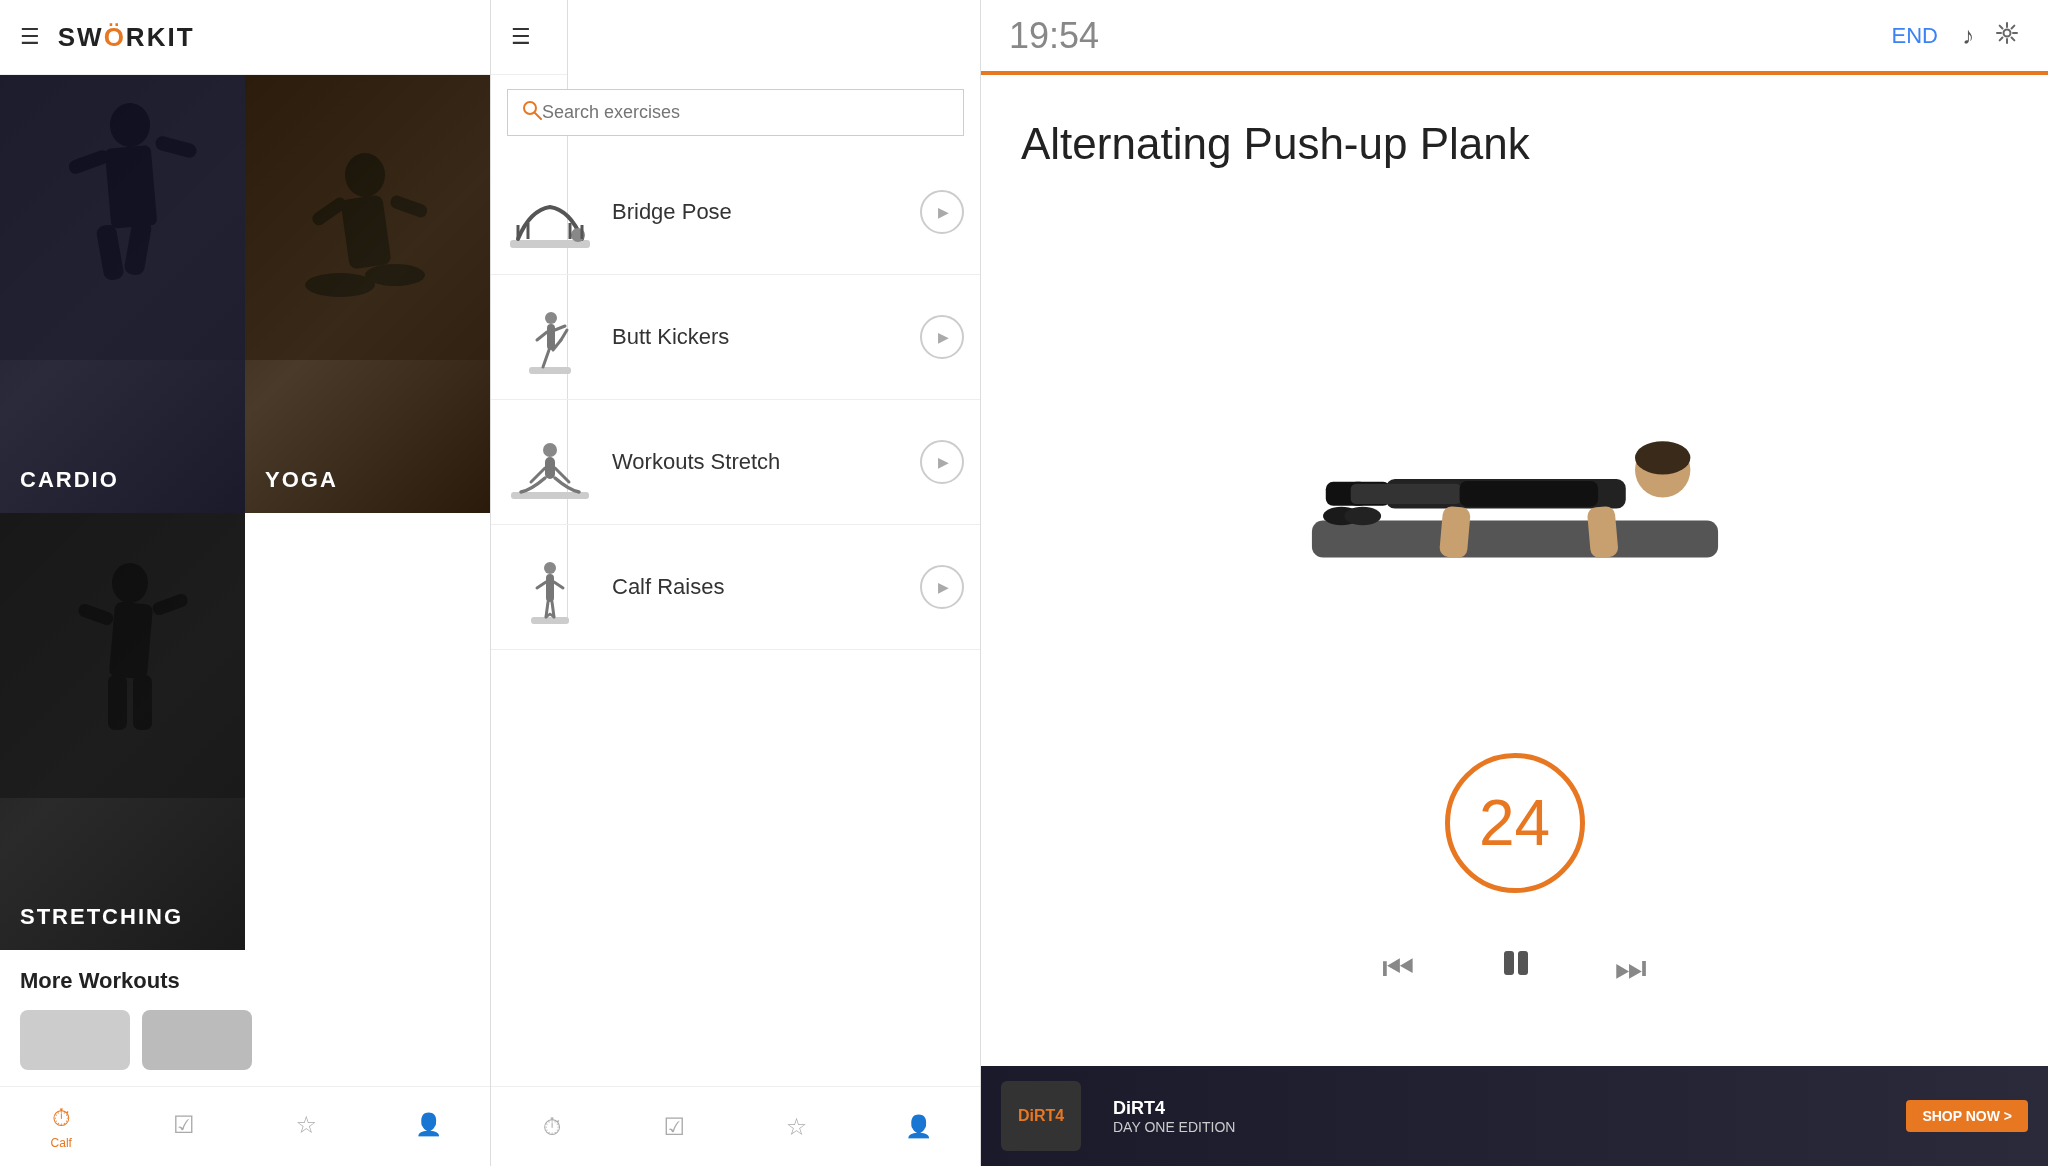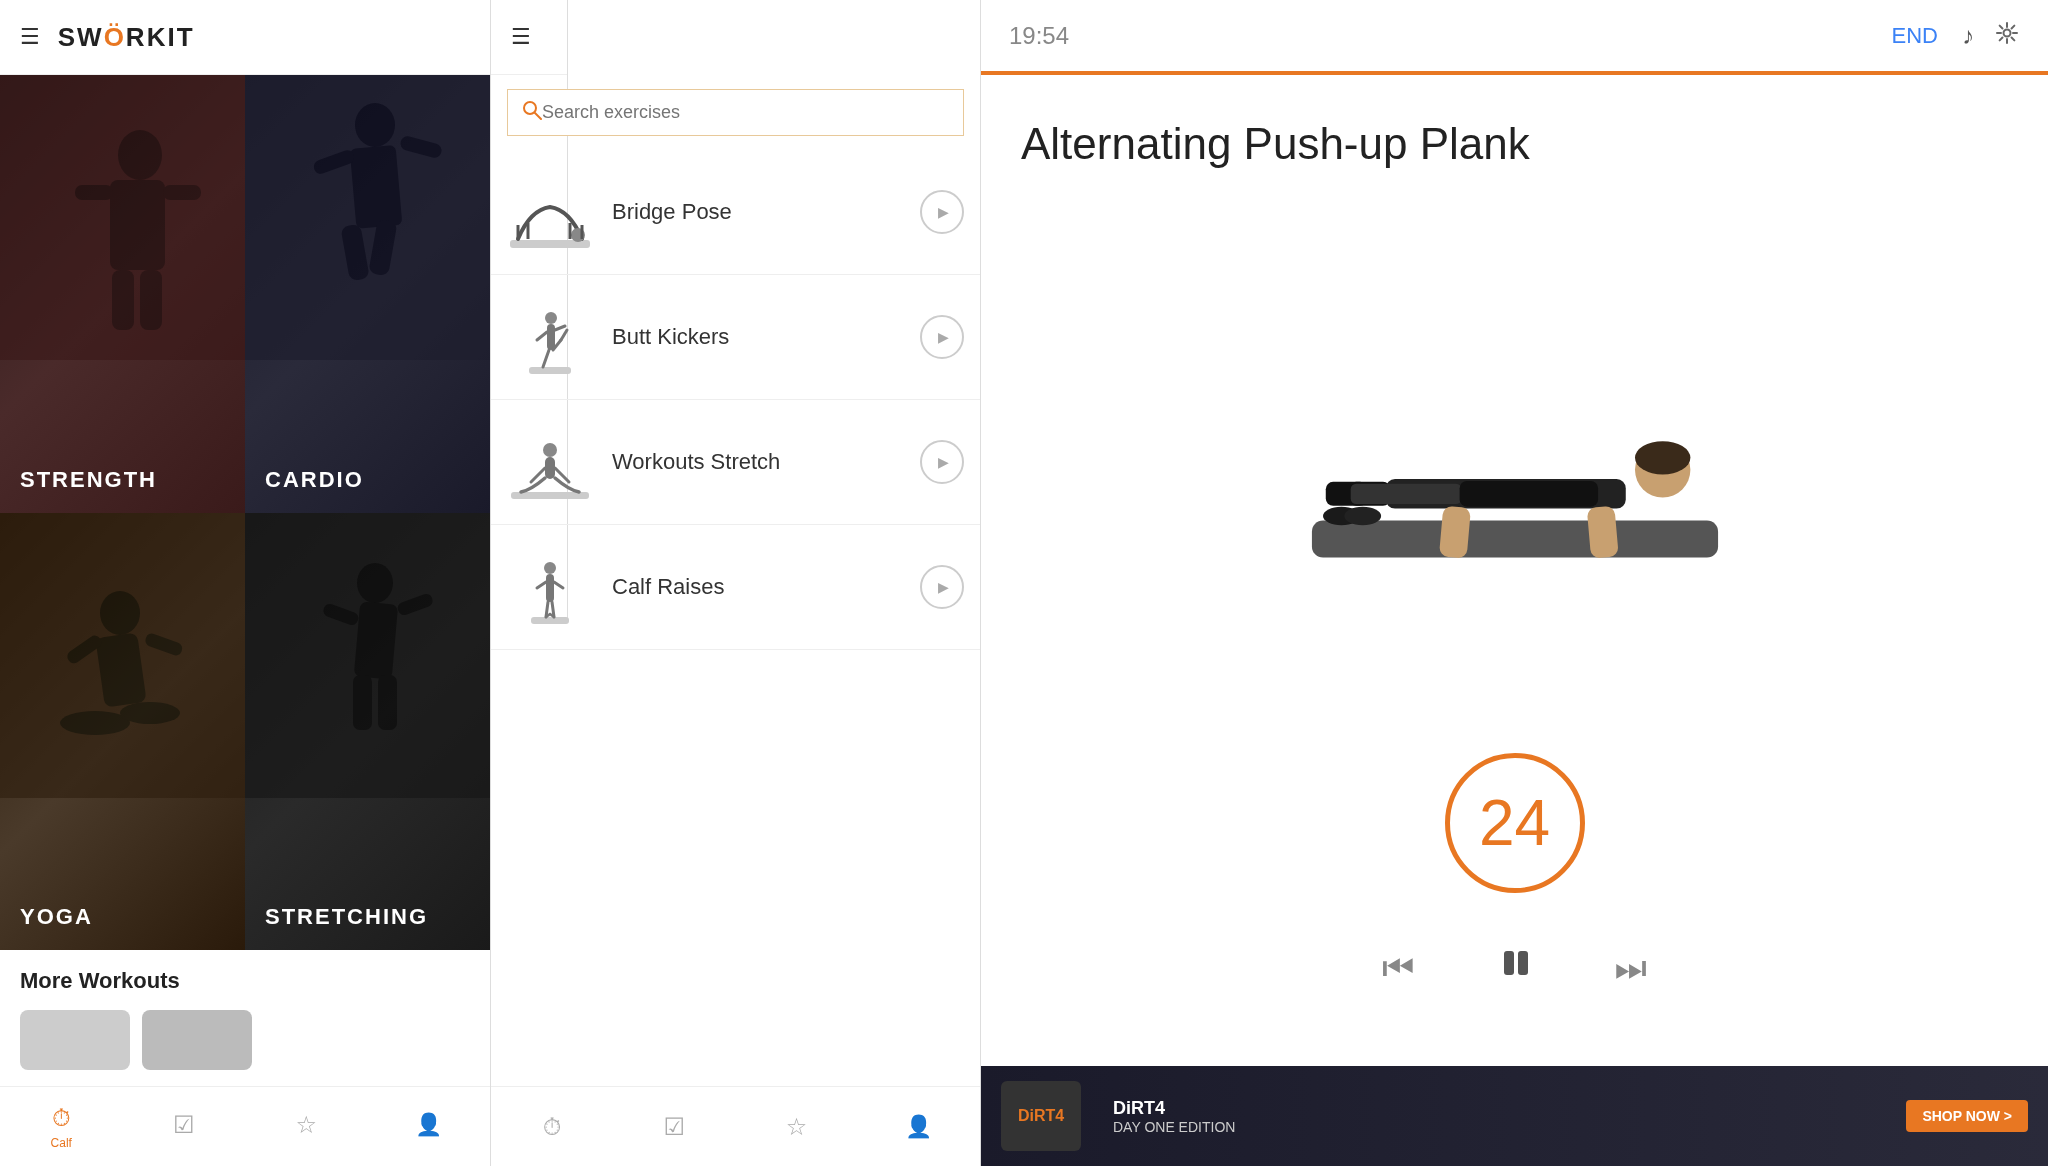--- a/index.html
+++ b/index.html
@@ -212,21 +212,21 @@
     }
     .player-header {
       display: flex;
       align-items: center;
       justify-content: flex-end;
       padding: 0 28px;
       height: 75px;
       border-bottom: 4px solid #e87722;
     }
     .player-time {
-      font-size: 24px;
+      font-size: 36px;
       color: #888;
       margin-right: auto;
     }
     .player-end {
       font-size: 22px;
       color: #3b82f6;
       margin-right: 24px;
       cursor: pointer;
     }
     .player-music {
@@ -358,33 +358,20 @@
 <body>
 
 <div class="panel-home">
   <div class="header">
     <span class="hamburger-icon">☰</span>
     <span class="app-logo">SW<span class="dot">Ö</span>RKIT</span>
   </div>
 
   <div class="workout-grid">
 
-    <div class="workout-tile tile-strength">
-      <svg width="245" height="285" viewBox="0 0 245 285" style="position:absolute;top:0;left:0;opacity:0.6">
-        <rect width="245" height="285" fill="#3a1818"></rect>
-
-        <ellipse cx="140" cy="80" rx="22" ry="25" fill="#1a0a0a"></ellipse>
-        <rect x="110" y="105" width="55" height="90" rx="8" fill="#1a0a0a"></rect>
-        <rect x="75" y="110" width="38" height="15" rx="7" fill="#1a0a0a"></rect>
-        <rect x="163" y="110" width="38" height="15" rx="7" fill="#1a0a0a"></rect>
-        <rect x="112" y="195" width="22" height="60" rx="8" fill="#1a0a0a"></rect>
-        <rect x="140" y="195" width="22" height="60" rx="8" fill="#1a0a0a"></rect>
-      </svg>
-      <span class="tile-label">STRENGTH</span>
-    </div>
 
     <div class="workout-tile tile-cardio">
       <svg width="245" height="285" viewBox="0 0 245 285" style="position:absolute;top:0;left:0;opacity:0.7">
         <rect width="245" height="285" fill="#1e1e2e"></rect>
 
         <ellipse cx="130" cy="50" rx="20" ry="22" fill="#0a0a1a"></ellipse>
         <rect x="108" y="72" width="46" height="80" rx="6" fill="#0a0a1a" transform="rotate(-5 130 112)"></rect>
         <rect x="68" y="80" width="42" height="14" rx="7" fill="#0a0a1a" transform="rotate(-20 89 87)"></rect>
         <rect x="155" y="65" width="42" height="14" rx="7" fill="#0a0a1a" transform="rotate(15 176 72)"></rect>
         <rect x="100" y="150" width="20" height="55" rx="8" fill="#0a0a1a" transform="rotate(-10 110 177)"></rect>

